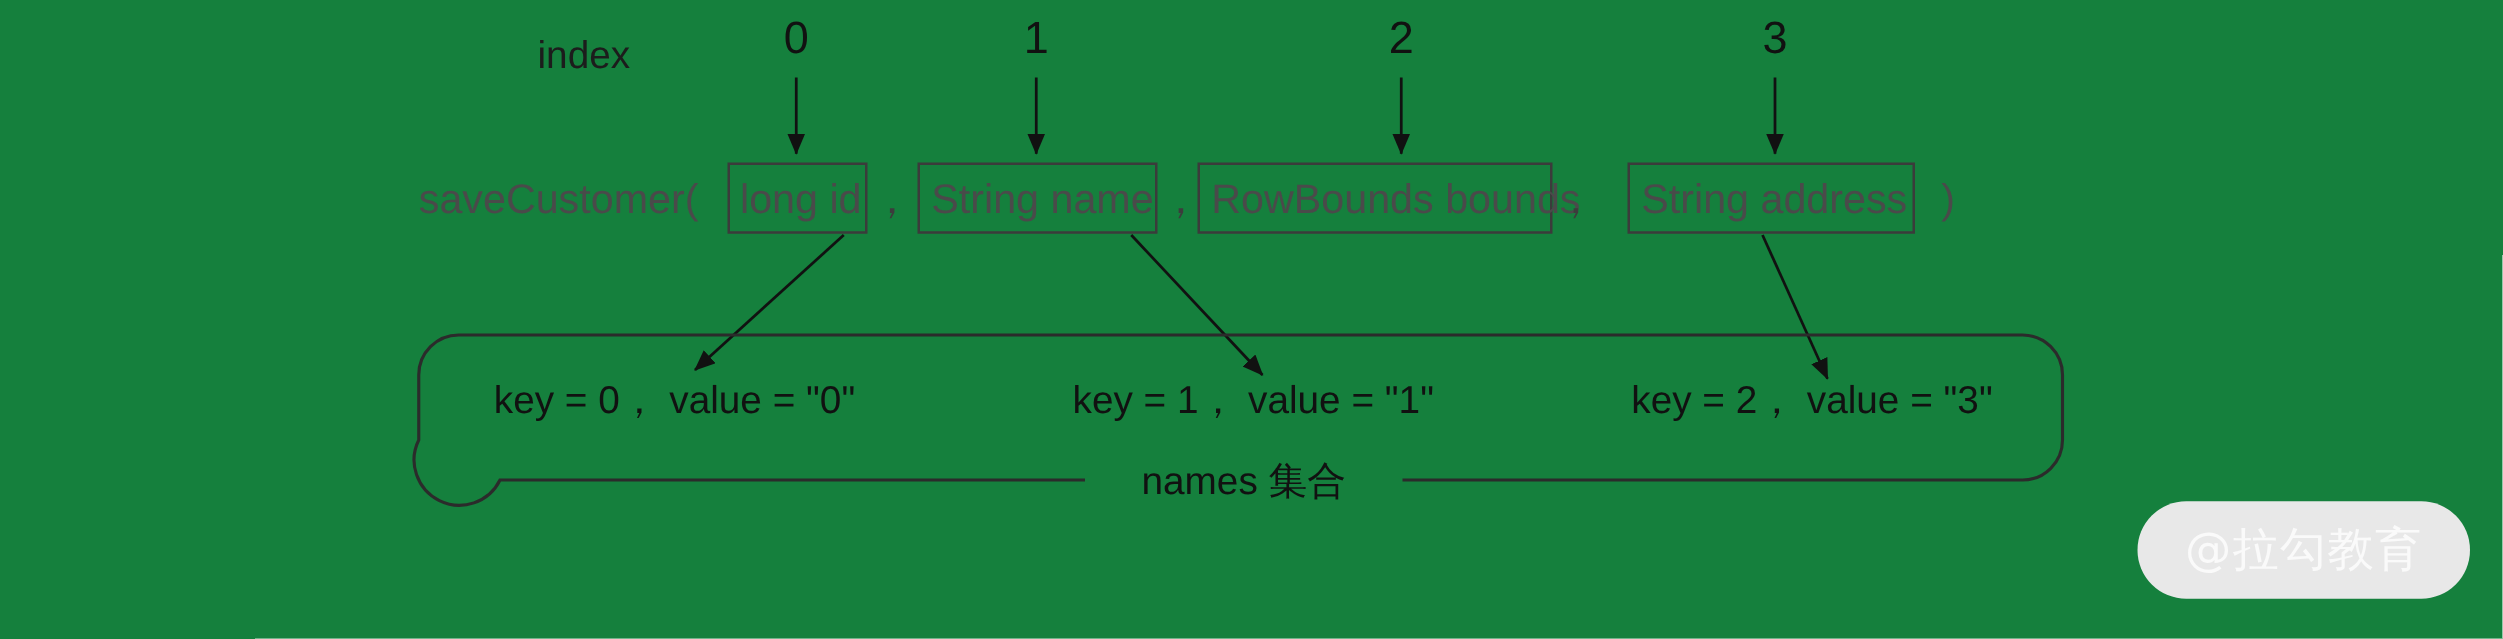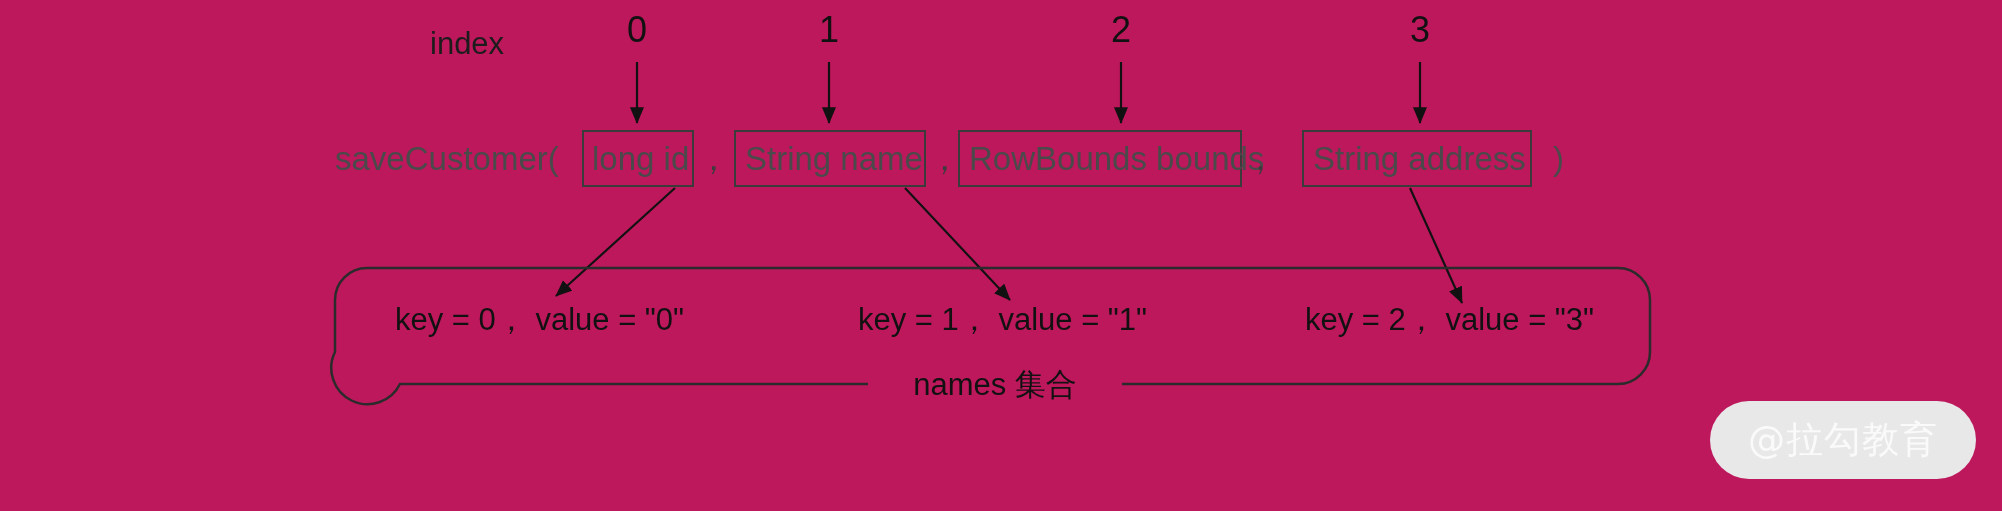--- a/index.html
+++ b/index.html
@@ -7,21 +7,21 @@
     padding: 0;
     background: #ffffff;
   }
   body {
     font-family: "Liberation Sans", "DejaVu Sans", sans-serif;
   }
   #canvas {
     position: relative;
     width: 2002px;
     height: 511px;
-    background: #be185d;
+    background: #15803d;
     overflow: hidden;
   }
   #diagram-svg {
     position: absolute;
     left: 0;
     top: 0;
     width: 2002px;
     height: 511px;
   }
   .txt {

